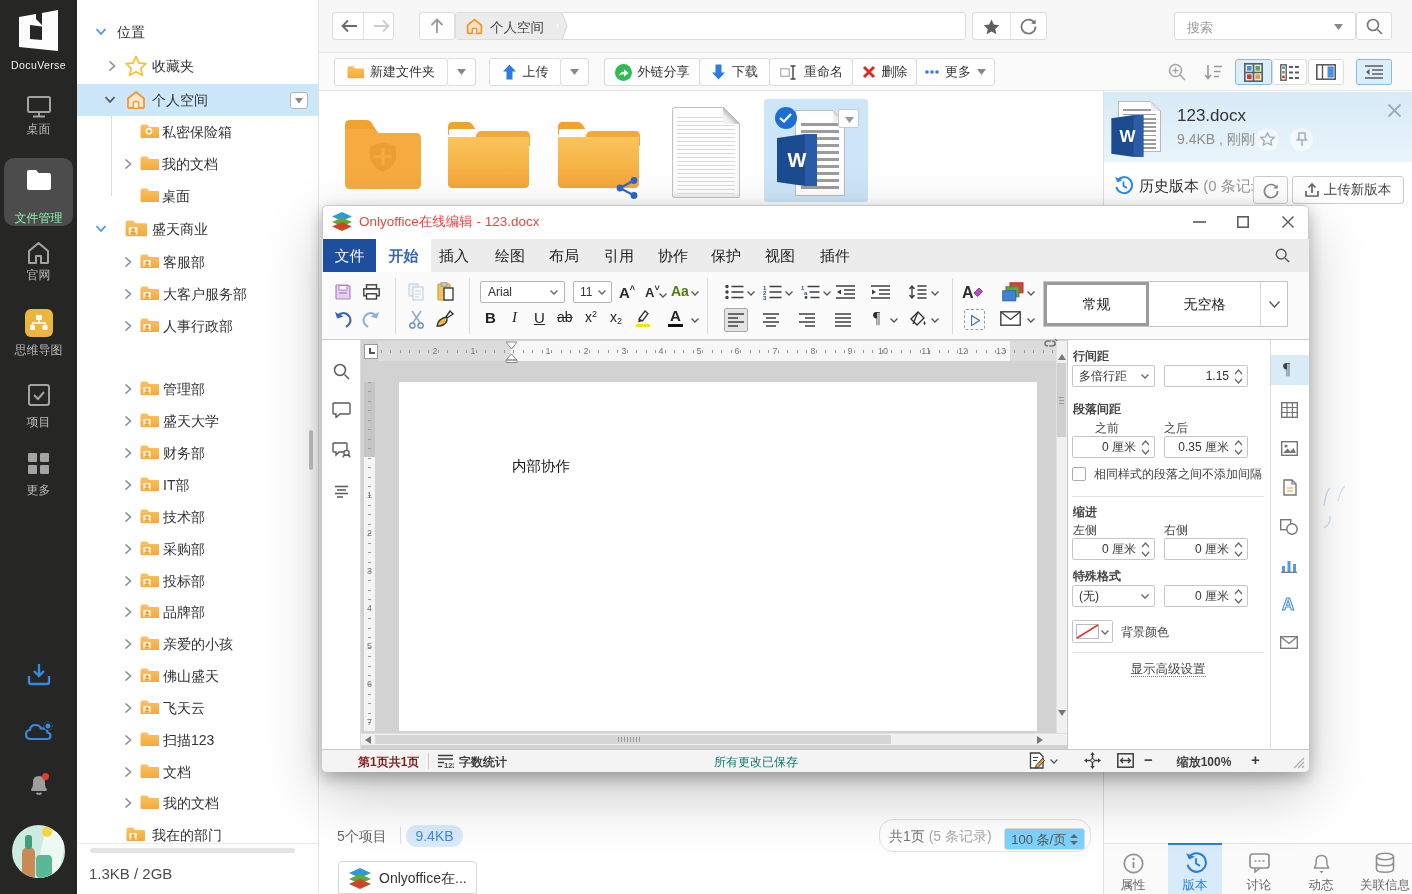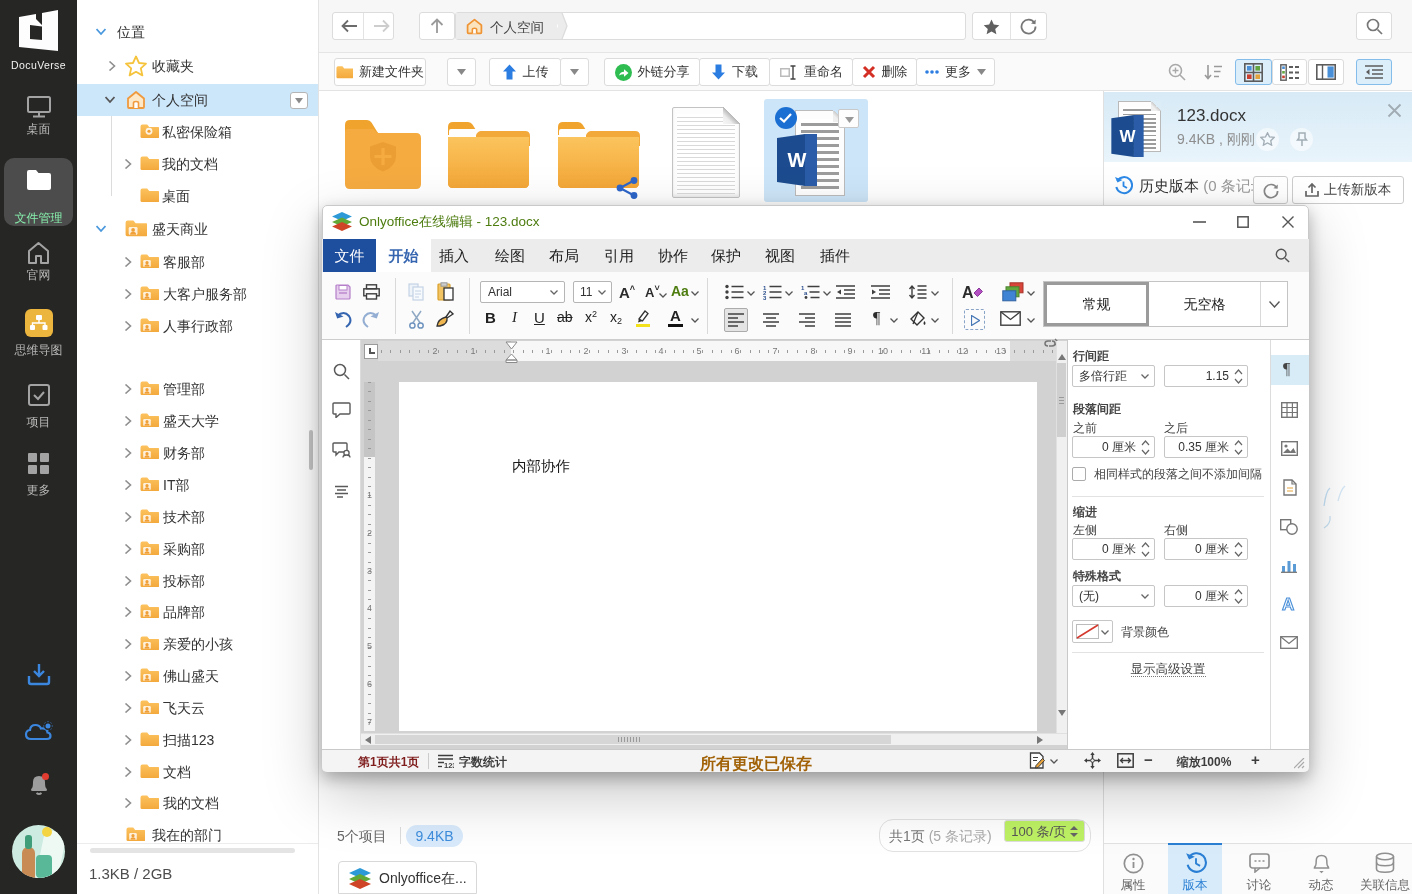--- a/index.html
+++ b/index.html
@@ -64,29 +64,35 @@
       <div class="nbtn" style="left:653px;width:75px">
         <svg class="abs" style="left:10px;top:6px" width="17" height="16" viewBox="0 0 17 16">
             <path d="M8.5 0.5 L10.8 5.6 L16.3 6.2 L12.2 9.9 L13.4 15.3 L8.5 12.5 L3.6 15.3 L4.8 9.9 L0.7 6.2 L6.2 5.6 Z" fill="#606060"></path>
           </svg>
         <div class="abs" style="left:37px;top:0;width:1px;height:26px;background:#e3e3e3"></div>
         <svg class="abs" style="left:47px;top:5px" width="17" height="17" viewBox="0 0 17 17">
             <path d="M14.5 5 A7 7 0 1 0 15.5 8.5" fill="none" stroke="#777" stroke-width="1.8"></path>
             <path d="M15.8 1.5 L15.5 6.2 L11 5.6 Z" fill="#777"></path>
           </svg>
       </div>
+      <div class="nbtn" style="left:855px;width:182px;justify-content:flex-start">
+        <div class="abs" style="left:12px;top:6px;font-size:13px;color:#9a9a9a">搜索</div>
+        <svg class="abs" style="right:12px;top:11px" width="9" height="6" viewBox="0 0 9 6">
+            <path d="M0 0 h9 L4.5 6 Z" fill="#888"></path>
+          </svg>
+      </div>
       <div class="nbtn" style="left:1037px;width:36px">
           <svg width="17" height="17" viewBox="0 0 17 17">
             <circle cx="7" cy="7" r="5.5" fill="none" stroke="#777" stroke-width="1.7"></circle>
             <path d="M11.5 11.5 L16 16" stroke="#777" stroke-width="1.7"></path>
           </svg>
         </div>
     </div>
     <div id="tbar">
-      <div class="btn" style="left:15px;width:92px"><svg width="17" height="14" viewBox="0 0 19 15.5">
+      <div class="btn" style="left:15px;width:114px"><svg width="17" height="14" viewBox="0 0 19 15.5">
             <use href="#fold"></use>
           </svg>新建文件夹</div>
       <div class="btn" style="left:128px;width:29px">
           <svg width="9" height="6" viewBox="0 0 9 6">
             <path d="M0 0 h9 L4.5 6 Z" fill="#888"></path>
           </svg>
         </div>
       <div class="btn" style="left:170px;width:72px"><svg width="15" height="16" viewBox="0 0 15 16">
             <path d="M7.5 0.5 L14 7.5 H10.5 V15.5 H4.5 V7.5 H1 Z" fill="#2b7de2"></path>
           </svg>上传</div>
@@ -219,21 +225,21 @@
         <svg style="margin:7px 0 0 6px" width="9" height="6" viewBox="0 0 9 6">
           <path d="M0 0 h9 L4.5 6 Z" fill="#999"></path>
         </svg>
       </div>
 
     <div class="abs" style="left:18px;top:828px;font-size:14px;color:#666">5个项目</div>
     <div class="abs" style="left:81px;top:827px;width:1px;height:17px;background:#ddd"></div>
     <div class="abs" style="left:87px;top:825px;width:57px;height:22px;background:#d8eafc;border-radius:11px;text-align:center;line-height:22px;font-size:14px;color:#3e8ede">9.4KB</div>
     <div class="abs" style="left:560px;top:819px;width:212px;height:33px;background:#fff;border:1px solid #e2e2e2;border-radius:14px">
       <div class="abs" style="left:9px;top:8px;font-size:14px;color:#777">共1页 <span style="color:#aaa">(5 条记录)</span></div>
-      <div class="abs" style="left:124px;top:0;width:81px;height:22px;background:#bef264;border:1px solid #ddd;border-radius:3px;font-size:13px;color:#555;text-align:center;line-height:21px">100 条/页 <svg style="display:inline;vertical-align:-1px" width="8" height="11" viewBox="0 0 8 11">
+      <div class="abs" style="left:124px;top:8px;width:81px;height:22px;background:#7dd3fc;border:1px solid #ddd;border-radius:3px;font-size:13px;color:#555;text-align:center;line-height:21px">100 条/页 <svg style="display:inline;vertical-align:-1px" width="8" height="11" viewBox="0 0 8 11">
             <path d="M0 4 L4 0 L8 4 Z M0 7 L4 11 L8 7 Z" fill="#666"></path>
           </svg></div>
     </div>
     <div class="abs" style="left:19px;top:861px;width:139px;height:33px;background:#fff;border:1px solid #d8d8d8;border-radius:4px 4px 0 0">
       <svg class="abs" style="left:10px;top:6px" width="22" height="21" viewBox="0 0 22 21">
           <path d="M11 0 L22 5 L11 10 L0 5 Z" fill="#2d9ad7"></path>
           <path d="M11 6 L22 11 L11 16 L0 11 Z" fill="#61a837"></path>
           <path d="M11 11 L22 16 L11 21 L0 16 Z" fill="#cf4426"></path>
         </svg>
       <div class="abs" style="left:40px;top:8px;font-size:14px;color:#333">Onlyoffice在...</div>
@@ -651,21 +657,21 @@
 
     <div class="abs" style="left:12px;top:865px;font-size:15px;color:#4d4d4d">1.3KB / 2GB</div>
   </div>
   <div id="win">
 
     <svg class="abs" style="left:10px;top:7px" width="20" height="19" viewBox="0 0 22 21">
         <path d="M11 0 L22 5 L11 10 L0 5 Z" fill="#2d9ad7"></path>
         <path d="M11 6 L22 11 L11 16 L0 11 Z" fill="#61a837"></path>
         <path d="M11 11 L22 16 L11 21 L0 16 Z" fill="#cf4426"></path>
       </svg>
-    <div class="abs" style="left:37px;top:8px;font-size:13.5px;color:#4d7c0f">Onlyoffice在线编辑 - 123.docx</div>
+    <div class="abs" style="left:37px;top:8px;font-size:13.5px;color:#ef4444">Onlyoffice在线编辑 - 123.docx</div>
     <svg class="abs" style="left:871px;top:16px" width="13" height="2" viewBox="0 0 13 2">
         <path d="M0 1 h13" stroke="#555" stroke-width="1.6"></path>
       </svg>
     <svg class="abs" style="left:915px;top:11px" width="12" height="12" viewBox="0 0 12 12">
         <rect x="0.8" y="0.8" width="10.4" height="10.4" fill="none" stroke="#555" stroke-width="1.5"></rect>
       </svg>
     <svg class="abs" style="left:960px;top:11px" width="12" height="12" viewBox="0 0 12 12">
         <path d="M0.5 0.5 L11.5 11.5 M11.5 0.5 L0.5 11.5" stroke="#555" stroke-width="1.4"></path>
       </svg>
 
@@ -961,21 +967,21 @@
       <div class="abs" style="left:750px;top:160px;width:83px;height:22px;background:#fff;border:1px solid #c6c6c6;border-radius:2px;line-height:20px;padding-left:6px;color:#333">多倍行距<svg class="abs" style="right:5px;top:8px" width="8" height="5" viewBox="0 0 8 5">
             <path d="M0.5 0.5 L4 4 L7.5 0.5" fill="none" stroke="#666" stroke-width="1.3"></path>
           </svg></div>
       <div class="abs" style="left:842px;top:160px;width:84px;height:22px;background:#fff;border:1px solid #c6c6c6;border-radius:2px;line-height:20px;color:#333">
           <span class="abs" style="right:18px">1.15</span>
           <svg class="abs" style="right:4px;top:3px" width="9" height="15" viewBox="0 0 9 15">
             <path d="M1 5 L4.5 1 L8 5 M1 10 L4.5 14 L8 10" fill="none" stroke="#666" stroke-width="1.2"></path>
           </svg>
         </div>
       <div class="abs" style="left:751px;top:196px;font-weight:bold">段落间距</div>
-      <div class="abs" style="left:751px;top:215px">之前</div>
+      <div class="abs" style="left:773px;top:215px">之前</div>
       <div class="abs" style="left:842px;top:215px">之后</div>
       <div class="abs" style="left:750px;top:231px;width:83px;height:22px;background:#fff;border:1px solid #c6c6c6;border-radius:2px;line-height:20px;color:#333">
           <span class="abs" style="right:18px">0 厘米</span>
           <svg class="abs" style="right:4px;top:3px" width="9" height="15" viewBox="0 0 9 15">
             <path d="M1 5 L4.5 1 L8 5 M1 10 L4.5 14 L8 10" fill="none" stroke="#666" stroke-width="1.2"></path>
           </svg>
         </div>
       <div class="abs" style="left:842px;top:231px;width:84px;height:22px;background:#fff;border:1px solid #c6c6c6;border-radius:2px;line-height:20px;color:#333">
           <span class="abs" style="right:18px">0.35 厘米</span>
           <svg class="abs" style="right:4px;top:3px" width="9" height="15" viewBox="0 0 9 15">
@@ -1061,21 +1067,21 @@
 
     <div class="abs" style="left:0;top:544px;width:987px;height:23px;background:#f4f4f4;border-top:1px solid #c9c9c9;border-radius:0 0 5px 5px"></div>
     <div class="abs" style="left:36px;top:549px;font-size:12px;font-weight:bold;color:#7f1d1d">第1页共1页</div>
     <div class="sep" style="left:106px;top:548px;height:16px;background:#ccc"></div>
     <svg class="abs" style="left:115px;top:549px" width="17" height="14" viewBox="0 0 17 14">
         <path d="M1 1.5 h15 M1 5 h15 M1 8.5 h6" stroke="#3d3d3d" stroke-width="1.5"></path>
         <text x="7" y="14" font-size="7.5" font-weight="bold" fill="#3d3d3d">123</text>
         <path d="M1 12.5 h4" stroke="#3d3d3d" stroke-width="1.3"></path>
       </svg>
     <div class="abs" style="left:137px;top:549px;font-size:12px;font-weight:bold;color:#3d3d3d">字数统计</div>
-    <div class="abs" style="left:289px;top:549px;width:290px;text-align:center;font-size:16px;font-weight:bold;color:#a16207">所有更改已保存</div>
+    <div class="abs" style="left:289px;top:549px;width:290px;text-align:center;font-size:12px;font-weight:normal;color:#0f766e">所有更改已保存</div>
     <svg class="abs" style="left:706px;top:547px" width="18" height="17" viewBox="0 0 18 17">
         <path d="M2.5 1 h9 l3.5 3.5 v11.5 h-12.5 Z" fill="#fff" stroke="#3d3d3d" stroke-width="1.3"></path>
         <path d="M5 5.5 h5 M5 8.5 h4" stroke="#3d3d3d" stroke-width="1.1"></path>
         <path d="M8 13.5 L14.5 6.5 L16.5 8.5 L10 15.5 L7.5 16 Z" fill="#e8a33d" stroke="#3d3d3d" stroke-width="1"></path>
       </svg>
     <svg class="abs" style="left:728px;top:554px" width="8" height="5" viewBox="0 0 8 5">
         <path d="M0.5 0.5 L4 4 L7.5 0.5" fill="none" stroke="#555" stroke-width="1.3"></path>
       </svg>
     <svg class="abs" style="left:762px;top:547px" width="17" height="17" viewBox="0 0 17 17">
         <path d="M8.5 2 V15 M2 8.5 H15" stroke="#3d3d3d" stroke-width="1.5"></path>

